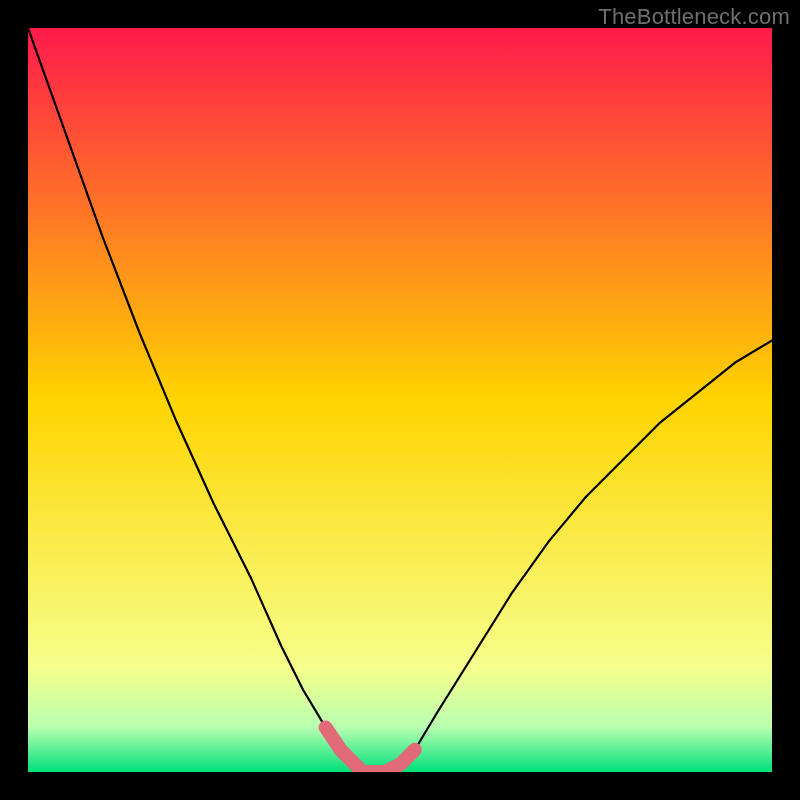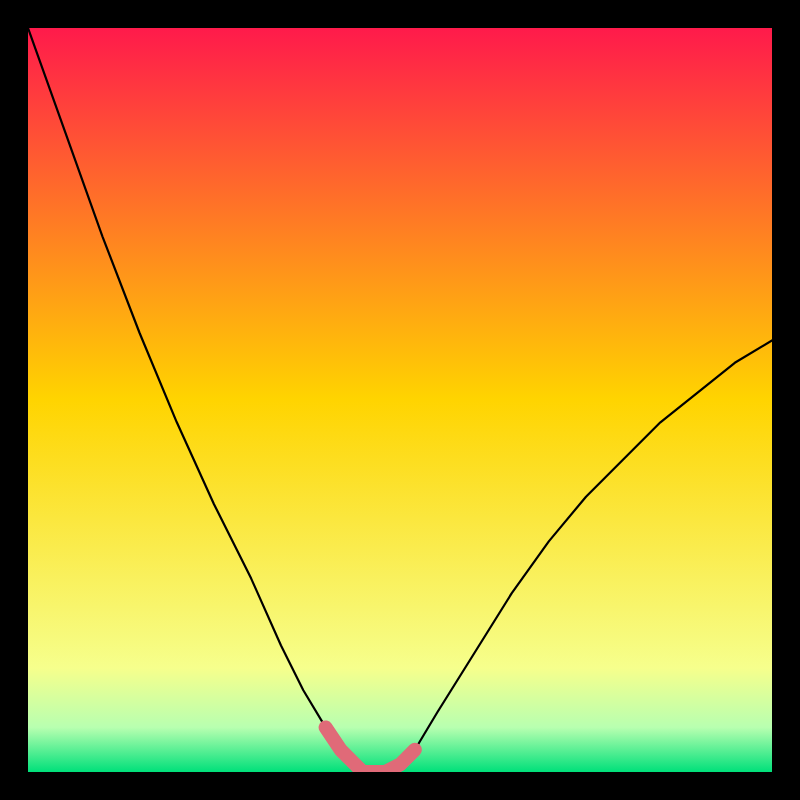--- a/index.html
+++ b/index.html
@@ -35,20 +35,21 @@
     font-weight: 500;
     letter-spacing: 0.2px;
     user-select: none;
   }
   svg { display: block; }
 </style>
 </head>
 <body>
 
 <div class="frame">
+  <div class="watermark">TheBottleneck.com</div>
 
   <div class="plot">
     <svg width="744" height="744" viewBox="0 0 744 744" preserveAspectRatio="none">
       <defs>
         <linearGradient id="bgGrad" x1="0" y1="0" x2="0" y2="1">
           <stop id="g0" offset="0%" stop-color="#ff1a4b"></stop>
           <stop id="g1" offset="50%" stop-color="#ffd400"></stop>
           <stop id="g2" offset="86%" stop-color="#f6ff8c"></stop>
           <stop id="g3" offset="94%" stop-color="#b8ffb0"></stop>
           <stop id="g4" offset="100%" stop-color="#00e07a"></stop>

